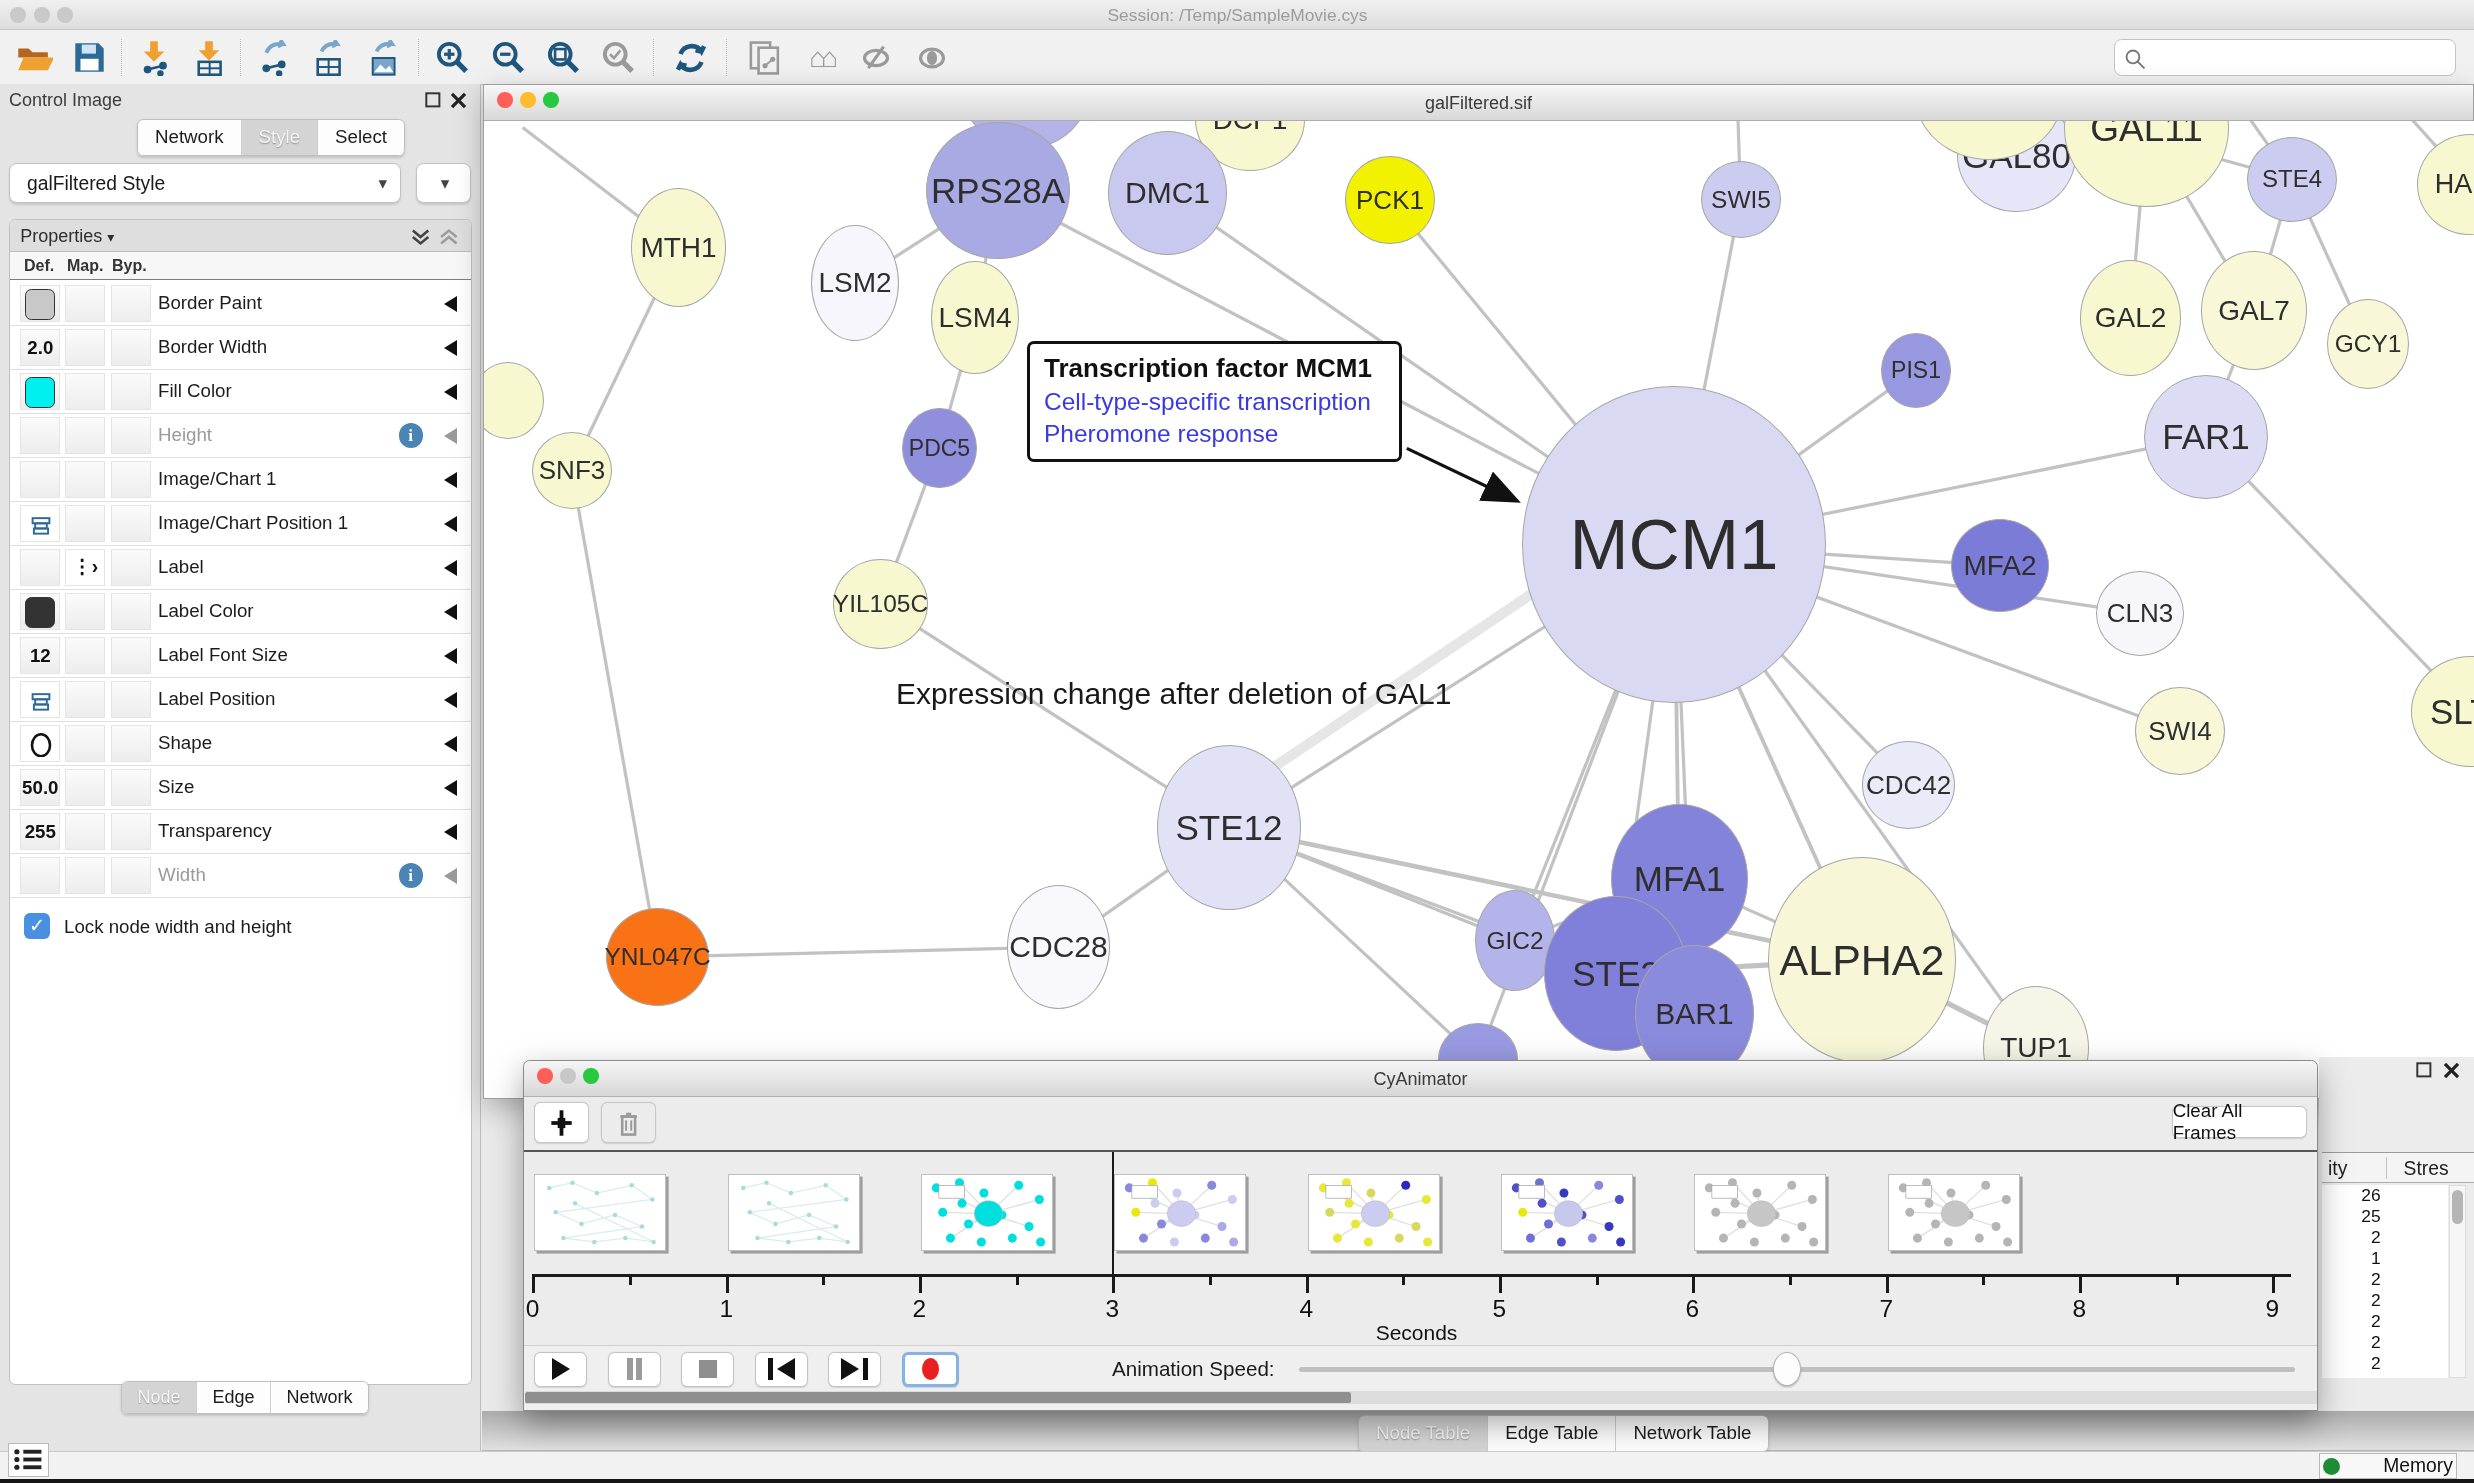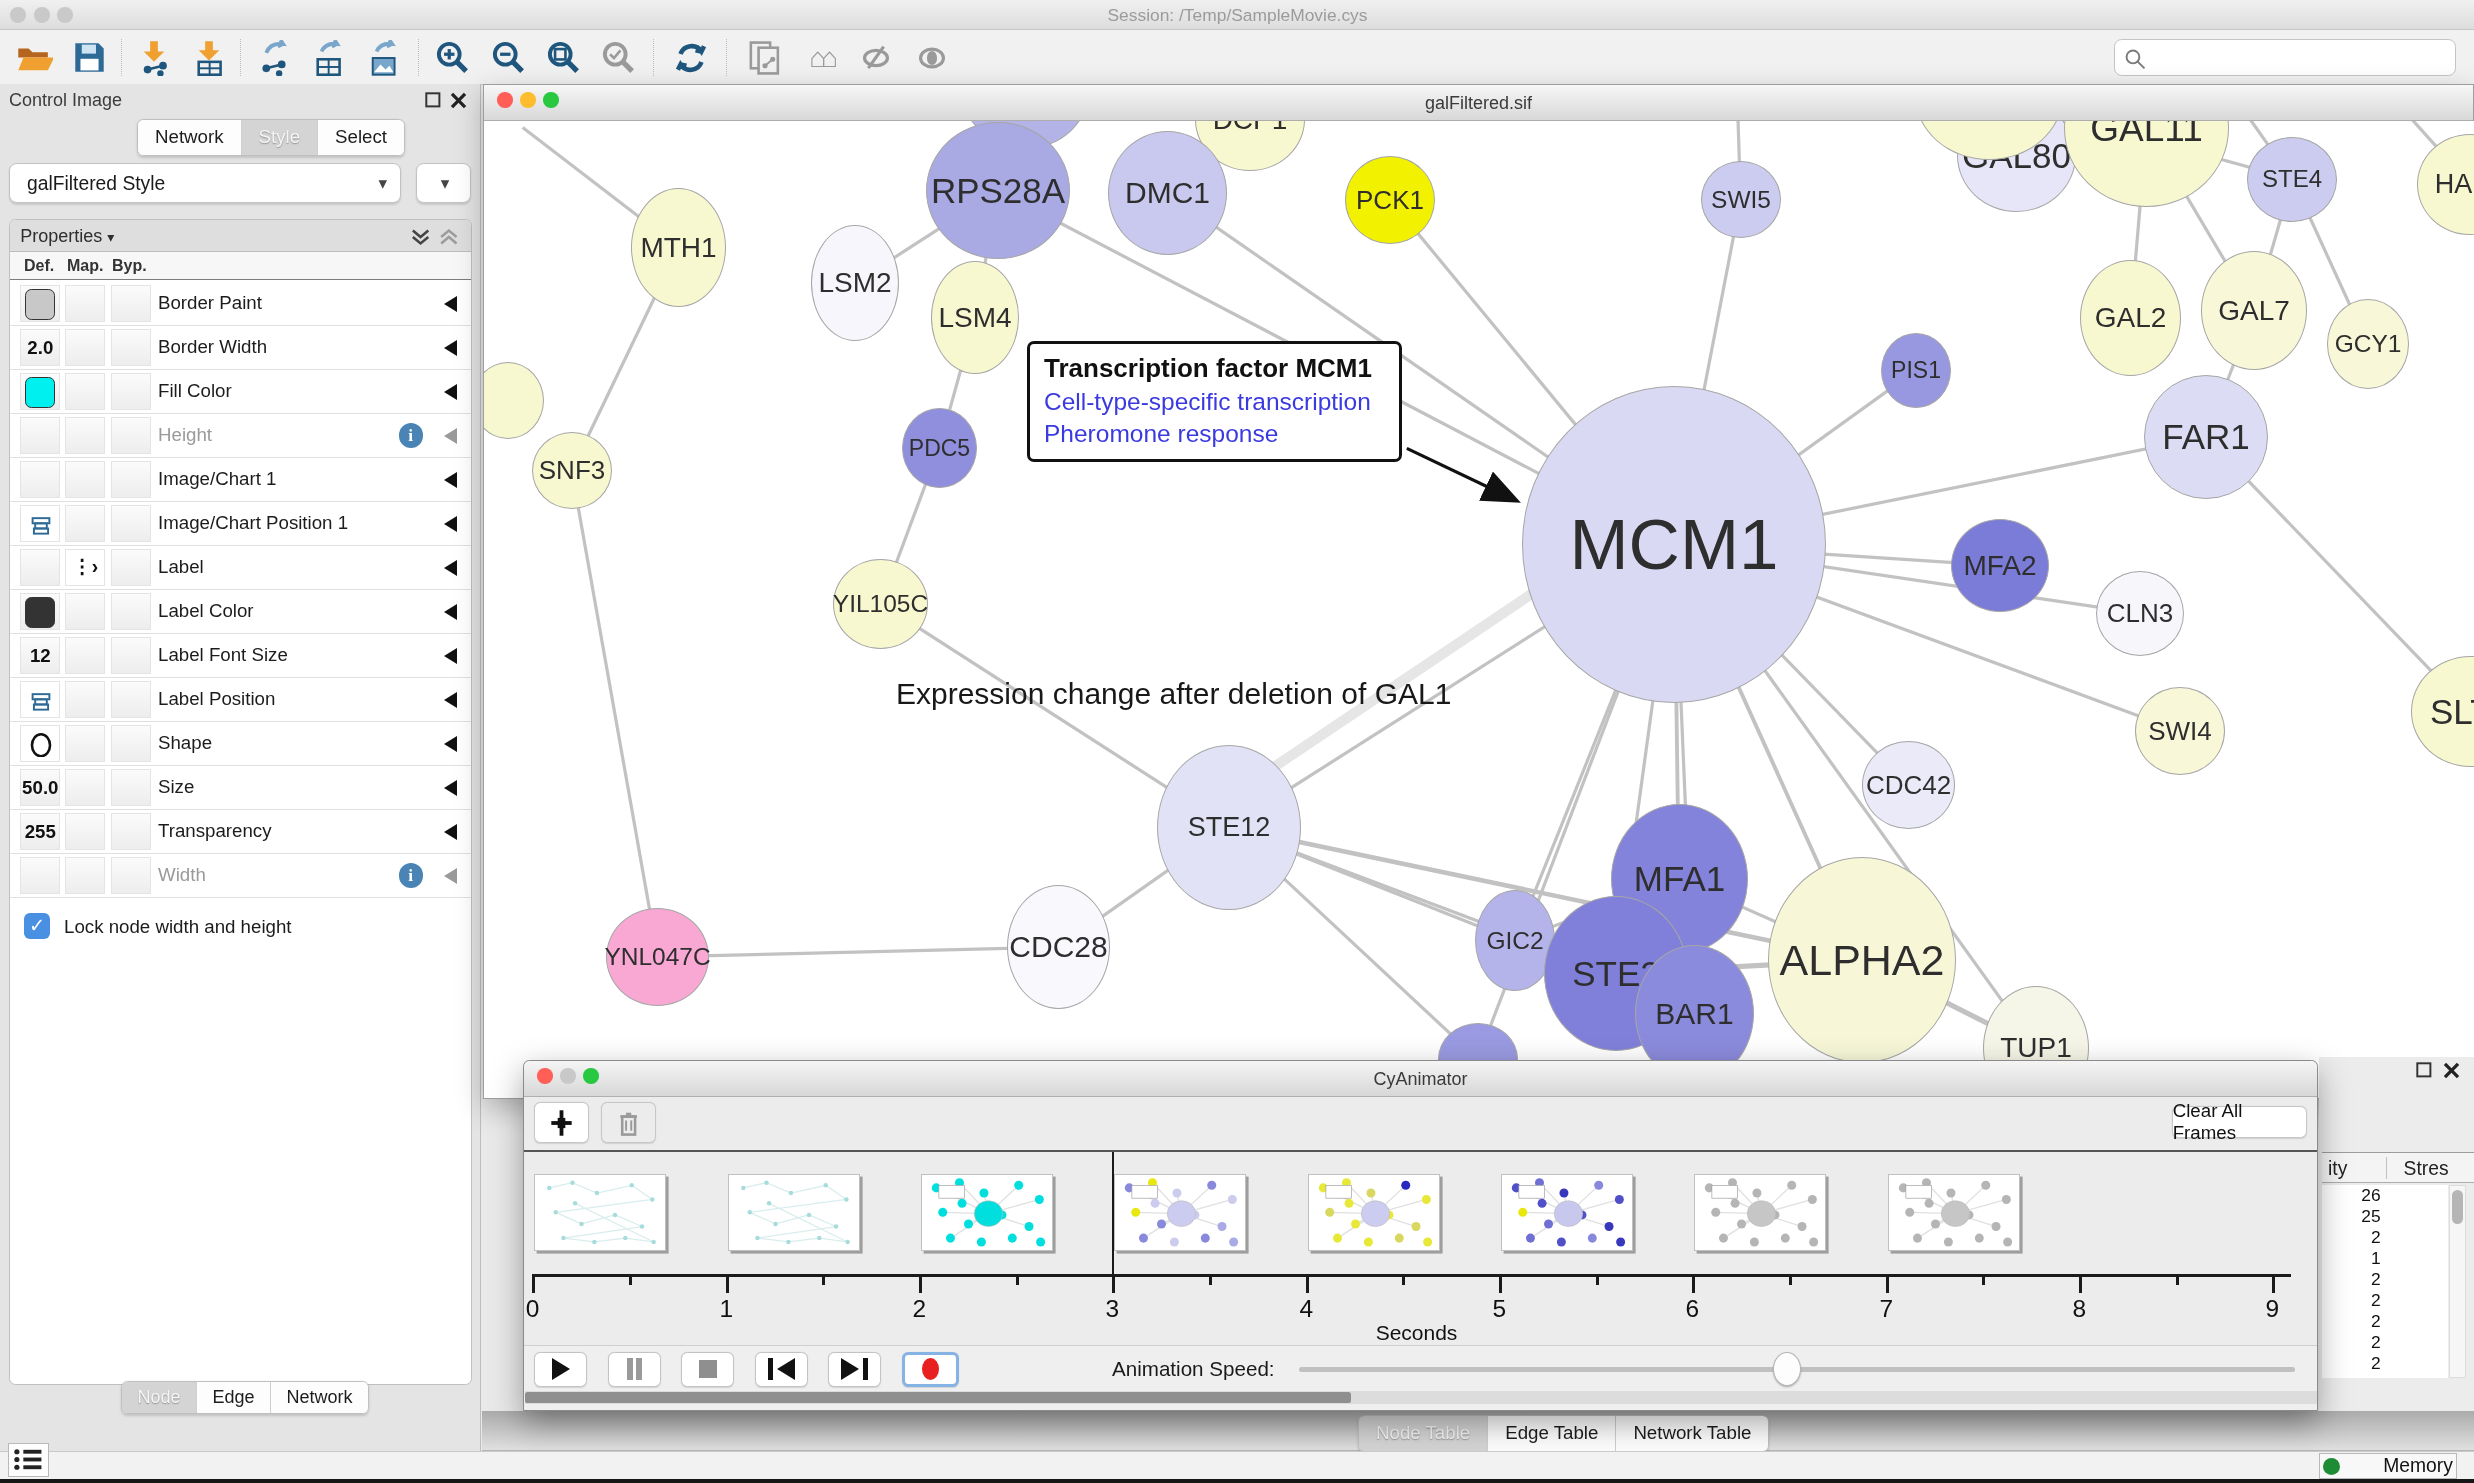--- a/index.html
+++ b/index.html
@@ -621,26 +621,26 @@
           <div class="net-node" style="left: 1651px; top: 566px; width: 90px; height: 88px; background: rgb(248, 248, 216);">
             <span style="font-size: 26px;">SWI4</span>
           </div>
           <div class="net-node" style="left: 1927px; top: 535px; width: 119px; height: 111px; background: rgb(248, 248, 208);">
             <span style="font-size: 35px;">SLT2</span>
           </div>
           <div class="net-node" style="left: 1378px; top: 620px; width: 93px; height: 88px; background: rgb(234, 234, 248);">
             <span style="font-size: 26px;">CDC42</span>
           </div>
           <div class="net-node" style="left: 673px; top: 624px; width: 144px; height: 165px; background: rgb(226, 226, 246);">
-            <span style="font-size: 27px;">STE12</span>
+            <span style="font-size: 35px;">STE12</span>
           </div>
           <div class="net-node" style="left: 523px; top: 764px; width: 103px; height: 124px; background: rgb(248, 248, 253);">
             <span style="font-size: 30px;">CDC28</span>
           </div>
-          <div class="net-node" style="left: 122px; top: 787px; width: 103px; height: 98px; background: #f9a8d4;">
+          <div class="net-node" style="left: 122px; top: 787px; width: 103px; height: 98px; background: #f97316;">
             <span style="font-size: 24.5px;">YNL047C</span>
           </div>
           <div class="net-node" style="left: 991px; top: 769px; width: 80px; height: 101px; background: rgb(180, 180, 234);">
             <span style="font-size: 24.5px;">GIC2</span>
           </div>
           <div class="net-node" style="left: 1127px; top: 683px; width: 137px; height: 150px; background: rgb(131, 131, 219);">
             <span style="font-size: 35px;">MFA1</span>
           </div>
           <div class="net-node" style="left: 1060px; top: 775px; width: 144px; height: 155px; background: rgb(128, 128, 218);">
             <span style="font-size: 35px;">STE2</span>

